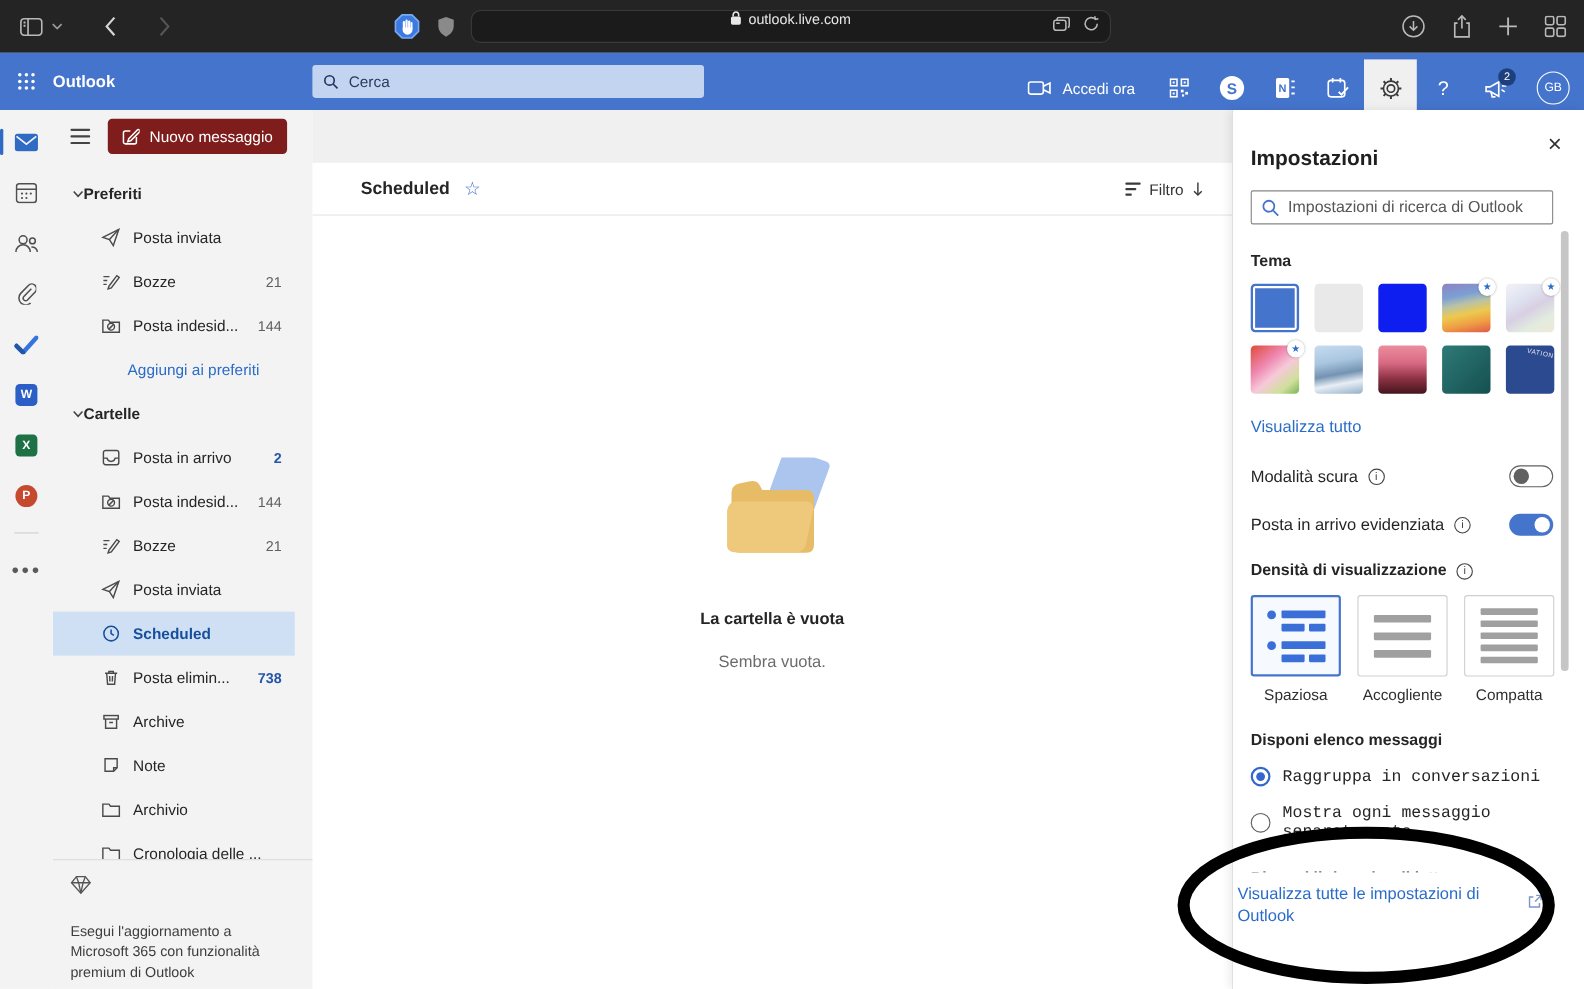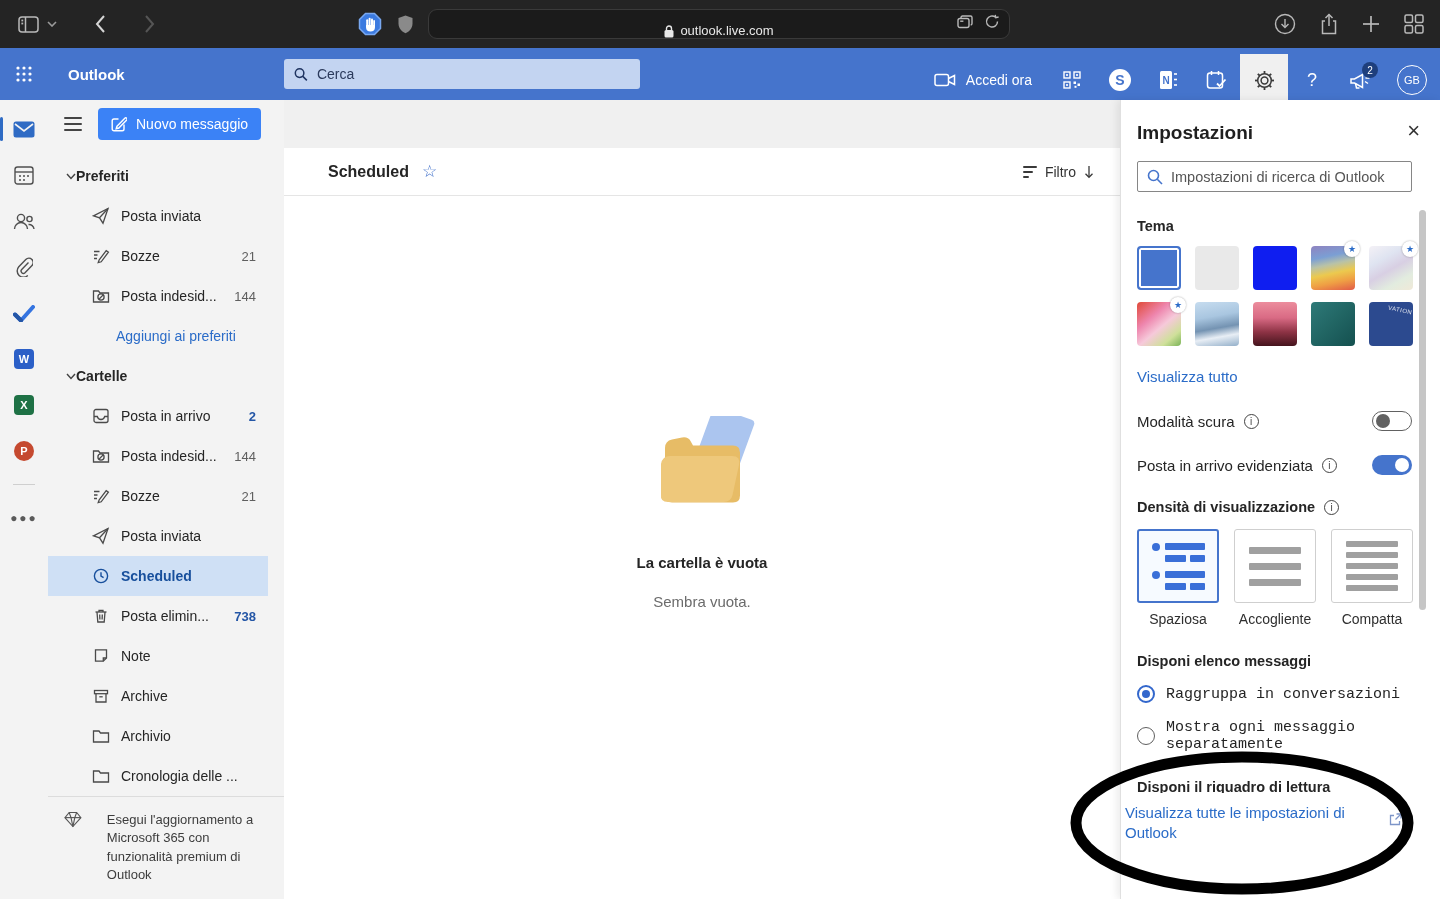--- a/index.html
+++ b/index.html
@@ -4,30 +4,30 @@
 <style>
 * { margin:0; padding:0; box-sizing:border-box; }
 html,body { width:1440px; height:899px; overflow:hidden; font-family:"Liberation Sans", sans-serif; background:#fff; }
 .page { position:relative; width:1440px; height:899px; }
 
 
 .chrome { position:relative; height:48px; background:#242424; }
 .chrome-left { position:absolute; left:18px; top:0; height:48px; display:flex; align-items:center; gap:8px; }
 .chrome-btn { display:flex; align-items:center; justify-content:center; cursor:pointer; }
 .spacer24 { width:22px; }
-.urlbar { position:absolute; left:428px; top:9px; width:582px; height:30px; background:#1b1b1b; border:1px solid #3a3a3a; border-radius:9px; display:flex; align-items:flex-end; justify-content:center; color:#e8e8e8; font-size:13px; gap:6px; }
+.urlbar { position:absolute; left:428px; top:9px; width:582px; height:30px; background:#1b1b1b; border:1px solid #3a3a3a; border-radius:9px; display:flex; align-items:flex-start; justify-content:center; color:#e8e8e8; font-size:13px; gap:6px; }
 .urlbar-right { position:absolute; right:10px; top:4px; display:flex; gap:12px; align-items:center; }
 .ext-icons { position:absolute; left:358px; top:12px; display:flex; gap:16px; align-items:center; }
 .hand-ext { width:24px; height:24px; display:flex; align-items:center; justify-content:center; }
 .chrome-right { position:absolute; right:16px; top:0; height:48px; display:flex; align-items:center; gap:24px; }
 
 
 .oheader { position:relative; height:52px; background:#4574cc; display:flex; align-items:center; color:#fff; }
 .launcher { width:48px; height:52px; display:flex; align-items:center; justify-content:center; cursor:pointer; }
-.brand { font-size:15px; font-weight:700; margin-left:20px; }
+.brand { font-size:15px; font-weight:700; margin-left:0; }
 .hsearch { position:absolute; left:284px; top:11px; width:356px; height:30px; background:#c3d4f1; border-radius:3px; display:flex; align-items:center; padding:0 10px; gap:9px; }
 .hsearch input { border:none; outline:none; background:transparent; font-size:14px; color:#2b3a5c; width:100%; font-family:"Liberation Sans",sans-serif; }
 .hsearch input::placeholder { color:#2b3a5c; opacity:1; }
 .hright { position:absolute; right:0; top:0; height:64px; display:flex; align-items:center; }
 .hbtn { width:48px; height:52px; display:flex; align-items:center; justify-content:center; cursor:pointer; position:relative; }
 .hbtn.meet { width:auto; padding:0 16px; gap:10px; font-size:14px; }
 .hbtn.gear-active { background:#f0f0f0; }
 .help-q { font-size:18px; }
 .badge { position:absolute; top:8px; right:6px; min-width:16px; height:16px; border-radius:8px; background:#1e3f7d; color:#fff; font-size:10px; display:flex; align-items:center; justify-content:center; padding:0 3px; }
 .avatar { width:30px; height:30px; border-radius:50%; border:1.5px solid #fff; display:flex; align-items:center; justify-content:center; font-size:11px; }
@@ -41,50 +41,50 @@
 .rail-item.selected::before { content:""; position:absolute; left:0; top:11px; width:3px; height:24px; background:#2f6bc4; border-radius:2px; }
 .rail-div { width:22px; height:1px; background:#cfcfcf; margin:10px 0; }
 .rail-more { color:#5a5a5a; font-size:12px; letter-spacing:2px; cursor:pointer; }
 .office-sq { width:20px; height:20px; border-radius:4px; color:#fff; font-size:11px; font-weight:700; display:flex; align-items:center; justify-content:center; }
 
 
 .fpane { width:236px; background:#f3f3f3; flex:none; display:flex; flex-direction:column; position:relative; }
 .fpane-top { height:48px; display:flex; align-items:center; padding-left:16px; gap:16px; flex:none; }
 .hamburger { width:18px; display:flex; flex-direction:column; gap:4px; cursor:pointer; }
 .hamburger span { height:2px; background:#444; border-radius:1px; }
-.new-msg { height:32px; background:#3b82f6; color:#fff; border:none; border-radius:4px; font-size:14px; font-family:"Liberation Sans",sans-serif; display:flex; align-items:center; gap:9px; padding:0 13px; cursor:pointer; }
+.new-msg { height:32px; background:#7f1d1d; color:#fff; border:none; border-radius:4px; font-size:14px; font-family:"Liberation Sans",sans-serif; display:flex; align-items:center; gap:9px; padding:0 13px; cursor:pointer; }
 .flist { flex:1; padding-top:8px; overflow:hidden; }
 .fsec { height:40px; display:flex; align-items:center; padding-left:18px; font-size:14px; font-weight:700; color:#252525; cursor:pointer; }
 .frow { height:40px; display:flex; align-items:center; padding-left:44px; padding-right:28px; gap:11px; cursor:pointer; }
 .frow .flabel { font-size:14px; color:#252525; white-space:nowrap; overflow:hidden; flex:1; }
 .frow .fcount { font-size:13px; color:#5f5f5f; }
 .frow .fcount.cblue { color:#2456a6; font-weight:700; }
 .frow.selected { background:#cfe0f5; margin-right:16px; }
 .frow.selected .flabel { color:#174f9c; font-weight:700; }
 .addfav { height:40px; display:flex; align-items:center; padding-left:68px; font-size:14px; color:#2b6cc8; cursor:pointer; }
-.upsell { border-top:1px solid #dcdcdc; padding:14px 16px 0 16px; display:flex; gap:25px; height:103px; }
+.upsell { border-top:1px solid #dcdcdc; padding:14px 16px 0 16px; display:flex; gap:25px; height:118px;flex-direction:column; }
 .upsell-text { font-size:13px; color:#3d3d3d; line-height:1.42; width:172px; }
 
 
 .main { flex:1; background:#fff; display:flex; flex-direction:column; min-width:0; }
 .main-toolbar { height:48px; background:#f0f0f0; flex:none; }
 .main-head { height:48px; border-bottom:1px solid #e5e5e5; display:flex; align-items:center; padding:0 26px 0 44px; flex:none; }
 .mtitle { font-size:16px; font-weight:700; color:#252525; }
 .mstar { color:#4574cc; font-size:17px; margin-left:13px; cursor:pointer; }
 .filter-group { margin-left:auto; display:flex; align-items:center; gap:8px; color:#333; font-size:14px; cursor:pointer; }
 .filter-lines { display:flex; flex-direction:column; gap:3px; align-items:flex-start; }
 .filter-lines span { height:2px; background:#3a3a3a; border-radius:1px; }
 .empty { flex:1; display:flex; flex-direction:column; align-items:center; justify-content:center; margin-top:-70px; }
 .empty-title { font-size:15px; font-weight:700; color:#252525; margin-top:26px; }
 .empty-sub { font-size:15px; color:#6b6b6b; margin-top:22px;text-align:center; }
 
 
 .settings { width:320px; flex:none; background:#fff; border-left:1px solid #e0e0e0; box-shadow:-3px 0 8px rgba(0,0,0,.08); position:relative; overflow:hidden; }
 .set-inner { padding:0 28px 0 16px; }
-.set-title { font-size:19px; font-weight:700; color:#1f1f1f; padding-top:22px; }
+.set-title { font-size:19px; font-weight:700; color:#1f1f1f; padding-top:22px;margin-top:12px; }
 .set-close { position:absolute; right:20px; top:20px; font-size:22px; color:#333; cursor:pointer; line-height:1; }
 .set-search { margin-top:17px; height:31px; border:1px solid #868686; border-radius:2px; display:flex; align-items:center; gap:8px; padding:0 9px; background:#fff; }
 .set-search input { border:none; outline:none; flex:1; font-size:14.5px; color:#333; font-family:"Liberation Sans",sans-serif; }
 .set-search input::placeholder { color:#555; opacity:1; }
 .set-h { font-size:14.5px; font-weight:700; color:#252525; }
 .mt26 { margin-top:26px; } .mt22 { margin-top:22px; } .mt24 { margin-top:24px; } .mt14 { margin-top:14px; } .mt16 { margin-top:16px;font-family:Liberation Mono, monospace; } .mt12 { margin-top:12px; }
 .swatch-grid { display:grid; grid-template-columns:repeat(5,44px); gap:12px 14px; }
 .swatch { width:44px; height:44px; border-radius:4px; position:relative; cursor:pointer; }
 .swatch.sel { border:2px solid #4574cc; box-shadow:inset 0 0 0 2px #fff; }
 .sw0 { background:#4574cc; }
@@ -499,33 +499,33 @@
               <path d="M7 5 V3.5 h4 V5"></path>
               <path d="M5 5 l.8 10 h6.4 L13 5"></path>
               <line x1="7.7" y1="7.5" x2="7.9" y2="12.5"></line>
               <line x1="10.3" y1="7.5" x2="10.1" y2="12.5"></line>
             </svg>
           <span class="flabel">Posta elimin...</span>
           <span class="fcount cblue" style="font-weight:600">738</span>
         </div>
         <div class="frow">
           <svg width="18" height="18" viewBox="0 0 18 18" fill="none" stroke="#4a4a4a" stroke-width="1.3">
-              <path d="M3.5 2.8 h11 v8.2 l-3.2 3.2 H3.5 z"></path>
-              <path d="M11.3 14.2 V11 h3.2"></path>
-            </svg>
-          <span class="flabel">Note</span>
-          <span class="fcount"></span>
-        </div>
-        <div class="frow">
-          <svg width="18" height="18" viewBox="0 0 18 18" fill="none" stroke="#4a4a4a" stroke-width="1.3">
               <rect x="2.5" y="3.5" width="13" height="3.2"></rect>
               <path d="M4 6.7 V15 h10 V6.7"></path>
               <line x1="7.3" y1="9.8" x2="10.7" y2="9.8"></line>
             </svg>
           <span class="flabel">Archive</span>
+          <span class="fcount"></span>
+        </div>
+        <div class="frow">
+          <svg width="18" height="18" viewBox="0 0 18 18" fill="none" stroke="#4a4a4a" stroke-width="1.3">
+              <path d="M3.5 2.8 h11 v8.2 l-3.2 3.2 H3.5 z"></path>
+              <path d="M11.3 14.2 V11 h3.2"></path>
+            </svg>
+          <span class="flabel">Note</span>
           <span class="fcount"></span>
         </div>
         <div class="frow">
           <svg width="18" height="18" viewBox="0 0 18 18" fill="none" stroke="#4a4a4a" stroke-width="1.3">
               <path d="M1.5 15 V4 h5.5 l1.5 2 h8 v9 z"></path>
             </svg>
           <span class="flabel">Archivio</span>
           <span class="fcount"></span>
         </div>
         <div class="frow">

